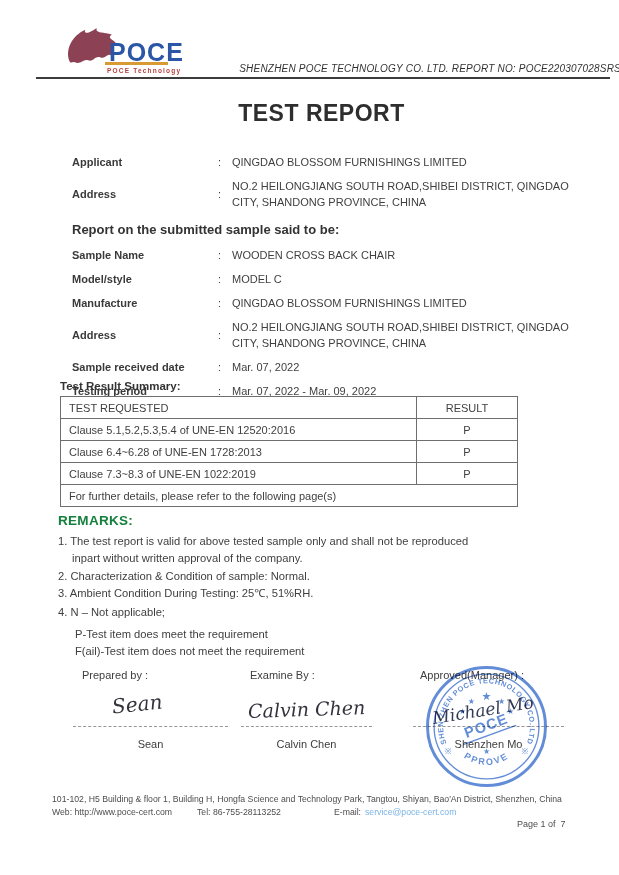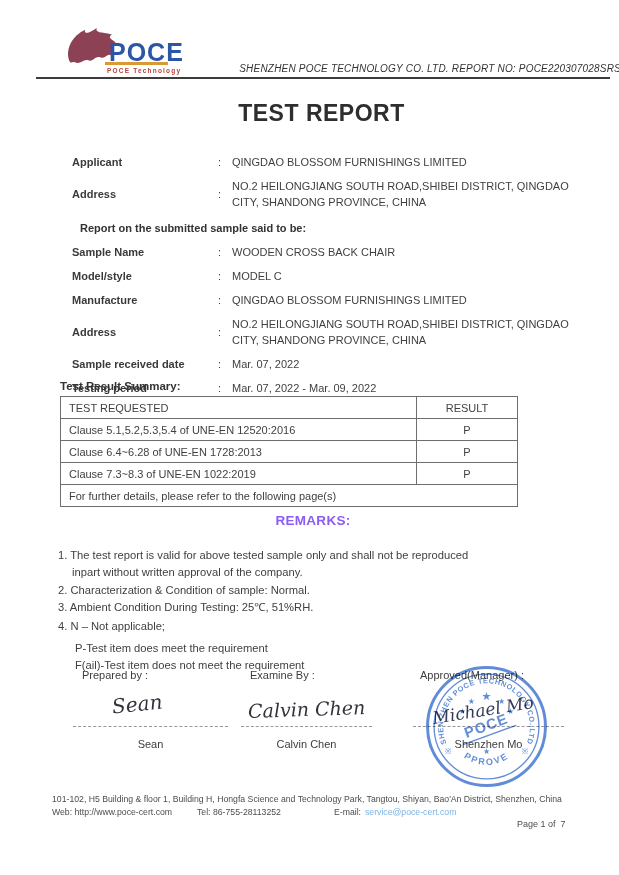--- a/index.html
+++ b/index.html
@@ -20,32 +20,32 @@
   
   .title{position:absolute;top:100px;left:0;width:100%;text-align:center;
          font-size:23px;font-weight:bold;color:#2e2e2e;letter-spacing:0.5px;}
 
   
   .inforow{display:grid;grid-template-columns:146px 14px 346px;align-items:center;
            font-size:11px;line-height:16px;margin-bottom:8px;}
   .inforow .lbl{font-weight:bold;color:#3a3a3a;}
   .applicant-block{position:absolute;left:72px;top:154px;}
   .sample-block{position:absolute;left:72px;top:222px;}
-  .sec-heading{font-size:11px;font-weight:bold;color:#333;margin-bottom:10px;margin-left:8px;}
+  .sec-heading{font-size:13px;font-weight:bold;color:#333;margin-bottom:10px;}
 
   
   .results-heading{position:absolute;left:60px;top:380px;font-size:11.5px;font-weight:bold;color:#333;}
   .results-table{position:absolute;left:60px;top:396px;width:458px;border-collapse:collapse;
                  font-size:11px;color:#3f3f3f;}
   .results-table td{border:1px solid #6e6e6e;padding:3px 8px;height:15px;}
   .results-table td.res{width:96px;text-align:center;padding:3px 2px;}
 
   
   .remarks{position:absolute;left:58px;top:514px;width:510px;font-size:11.2px;line-height:13px;}
-  .remarks-heading{font-size:13.5px;font-weight:bold;color:#8b5cf6;margin-bottom:22px;letter-spacing:0.3px;text-align:center;}
+  .remarks-heading{font-size:13.5px;font-weight:bold;color:#15803d;margin-bottom:8px;letter-spacing:0.3px;}
   .rline{margin-bottom:4px;}
   .rline.i1{margin-left:14px;}
   .rline.i2{margin-left:17px;}
 
   
   .sig-label{position:absolute;top:669px;font-size:11px;color:#3d3d3d;}
   .hand{position:absolute;font-family:"DejaVu Serif",serif;font-style:italic;color:#33333c;}
   .dash{position:absolute;top:726px;border-top:1.5px dashed #979797;height:0;}
   .sig-name{position:absolute;top:738px;font-size:11px;color:#3d3d3d;text-align:center;}
 

